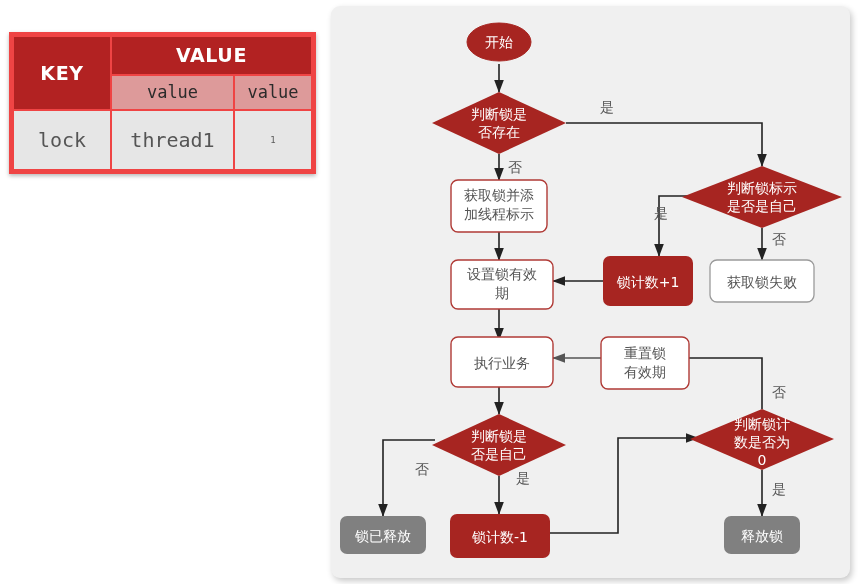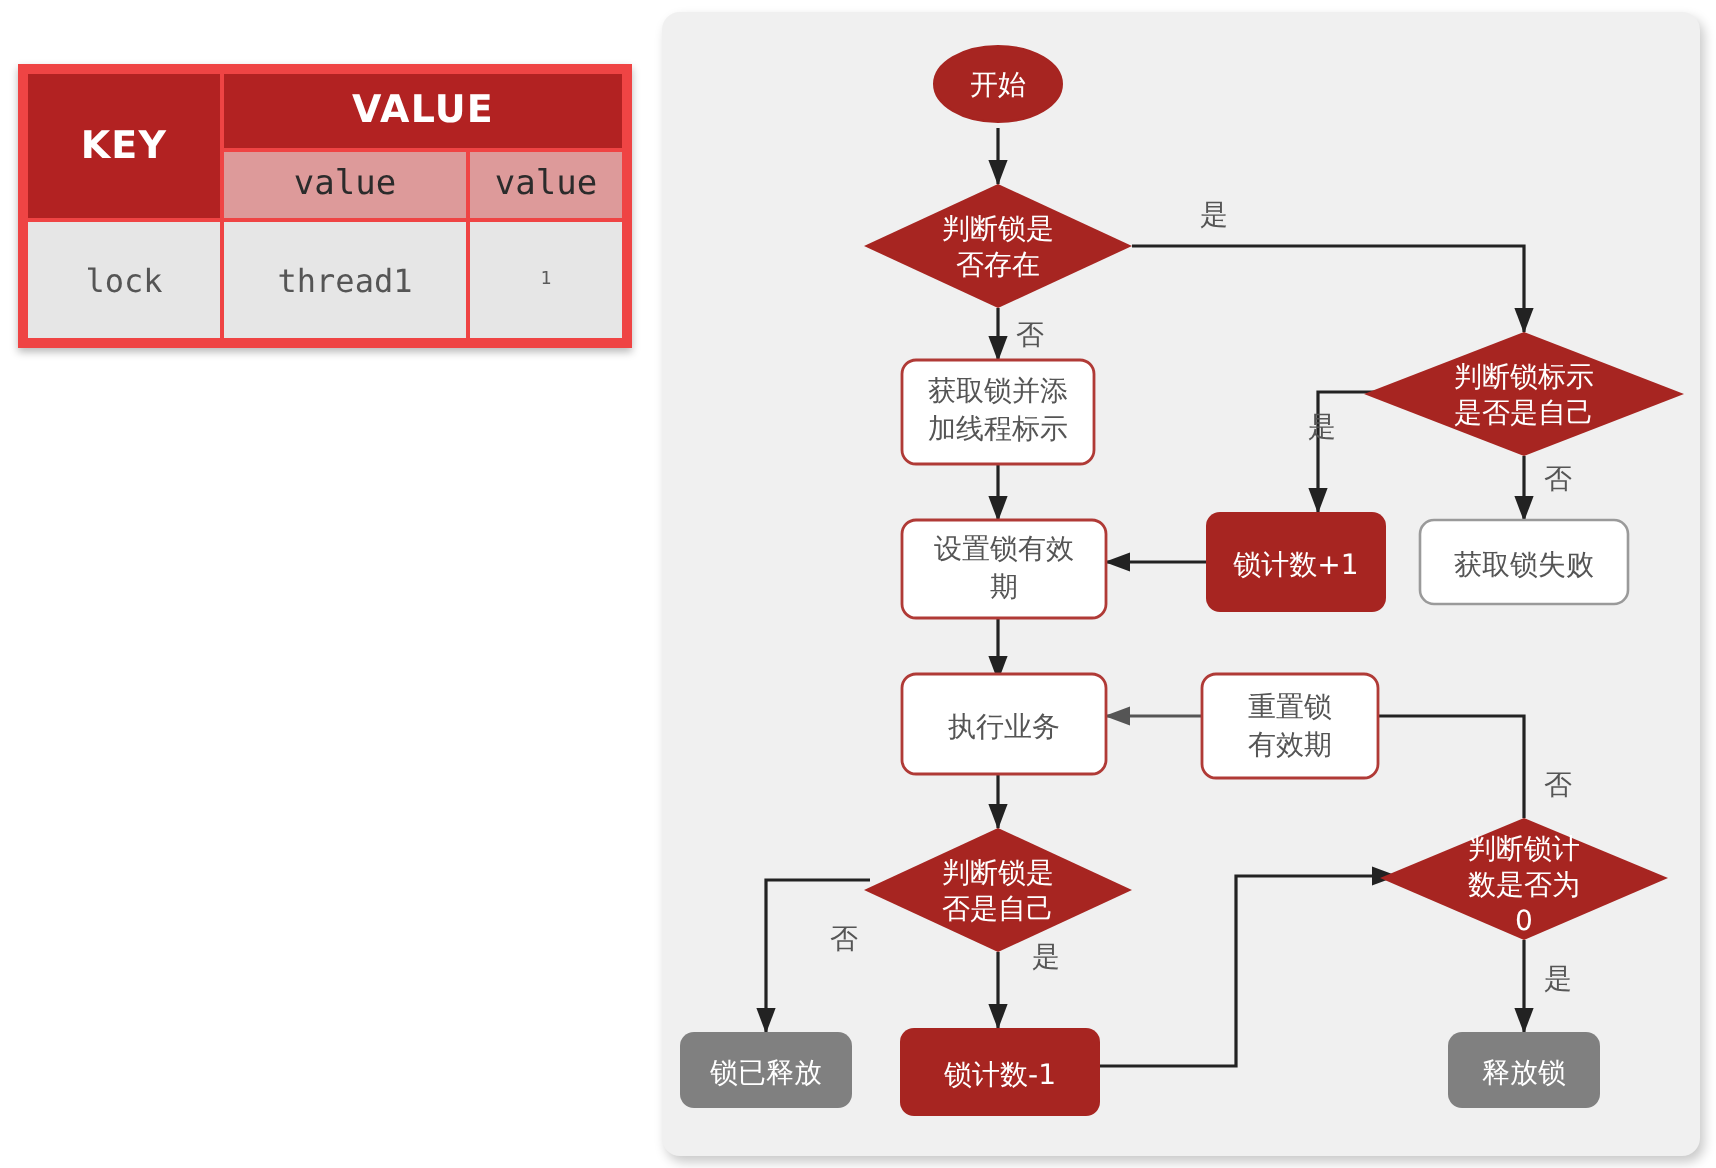--- a/index.html
+++ b/index.html
@@ -16,21 +16,21 @@
     box-sizing:border-box;
     padding:3px;
   }
   #kv-table table{border-collapse:separate;border-spacing:2px;width:100%;height:100%;}
   #kv-table td{
     text-align:center;vertical-align:middle;padding:0;
   }
   .th-red{background:#b22222;color:#ffffff;font-weight:bold;font-size:19px;letter-spacing:.6px;}
   .th-key{width:96px;}
   .th-pink{background:#dd9a9a;color:#2b2b2b;font-family:"DejaVu Sans Mono","Liberation Mono",monospace;font-size:17px;}
-  .td-data{background:#e6e6e6;color:#555555;font-family:"DejaVu Sans Mono","Liberation Mono",monospace;font-size:16px;height:58px;}
+  .td-data{background:#e6e6e6;color:#555555;font-family:"DejaVu Sans Mono","Liberation Mono",monospace;font-size:20px;height:58px;}
   .td-tiny{font-size:9px;color:#5a5a5a;}
 
   
   #flow-panel{
     position:absolute;left:331px;top:6px;width:519px;height:572px;
     background:#f0f0f0;border-radius:9px;
     box-shadow:2px 3px 6px rgba(0,0,0,.22);
   }
   #flow-svg{position:absolute;left:331px;top:6px;width:519px;height:572px;}
 

